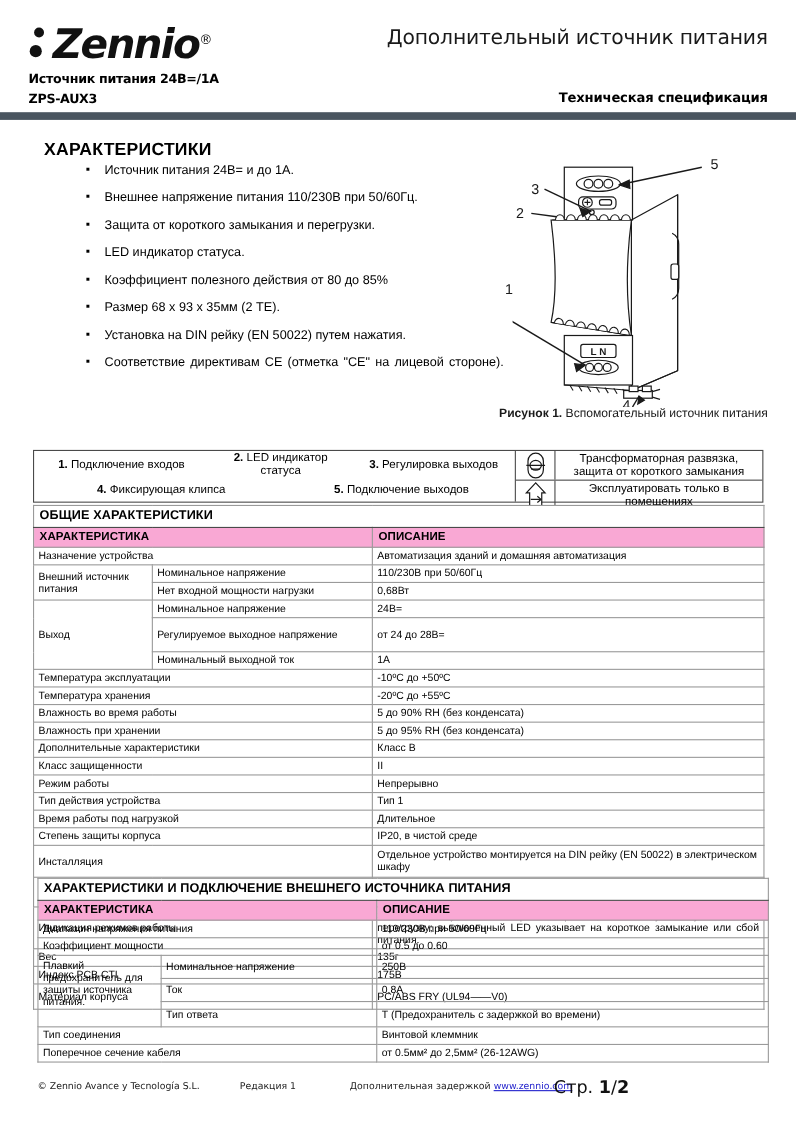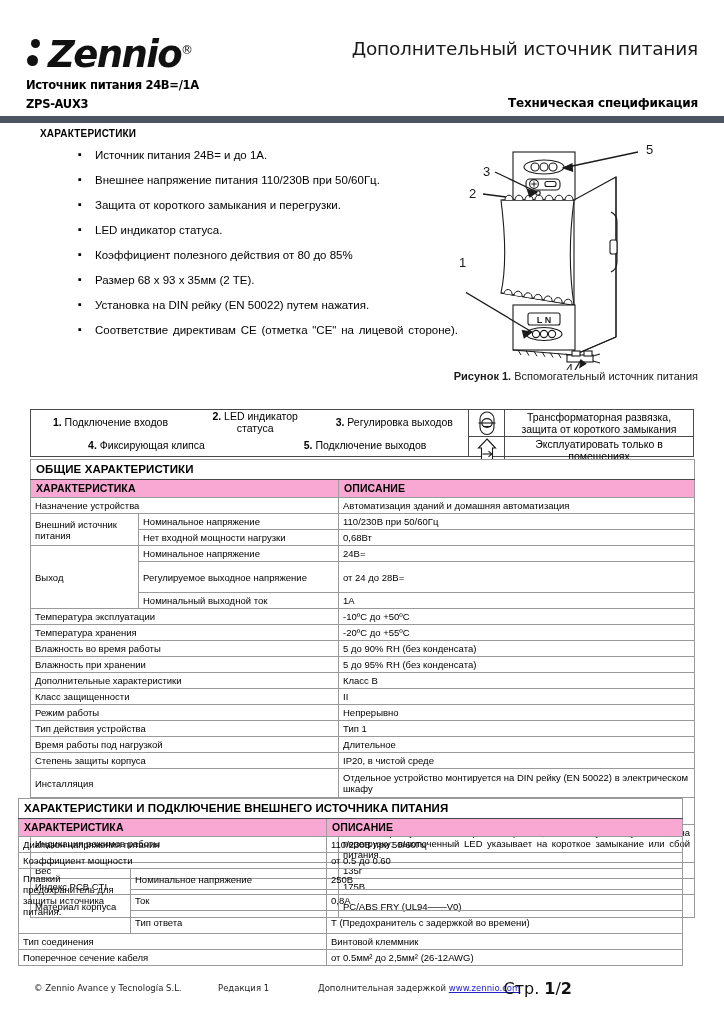--- a/index.html
+++ b/index.html
@@ -20,21 +20,21 @@
   .page {
     position: relative;
     width: 724px;
     height: 1024px;
     box-sizing: border-box;
   }
 
   
   .header {
     position: absolute;
-    top: 14px;
+    top: 0;
     left: 0;
     width: 724px;
     height: 88px;
     text-decoration: underline;
   }
   .logo-wrap {
     position: absolute;
     left: 26px;
     top: 22px;
     width: 240px;
@@ -118,21 +118,21 @@
     width: 724px;
     height: 7px;
     background: #4a5560;
   }
 
   
   .char-title {
     position: absolute;
     left: 40px;
     top: 128px;
-    font-size: 10px;
+    font-size: 16px;
     font-weight: bold;
     letter-spacing: 0.2px;
   }
   .char-list {
     position: absolute;
     left: 78px;
     top: 148px;
     width: 380px;
     list-style: none;
     margin: 0;
@@ -270,21 +270,21 @@
   .spec-table td.col-head {
     font-size: 10.5px;
     font-weight: bold;
     background: #f9a8d4;
     padding: 3px 5px;
     letter-spacing: 0.1px;
   }
   .spec-table td.justify { text-align: justify; }
 
   #table-general { left: 30px; top: 459px; width: 664px; }
-  #table-external { left: 18px; top: 798px; width: 664px; }
+  #table-external { left: 34px; top: 798px; width: 664px; }
 
   
   .footer {
     position: absolute;
     left: 0;
     top: 980px;
     width: 604px;
     height: 20px;
     font-family: "DejaVu Sans", sans-serif;
     font-size: 8.5px;

